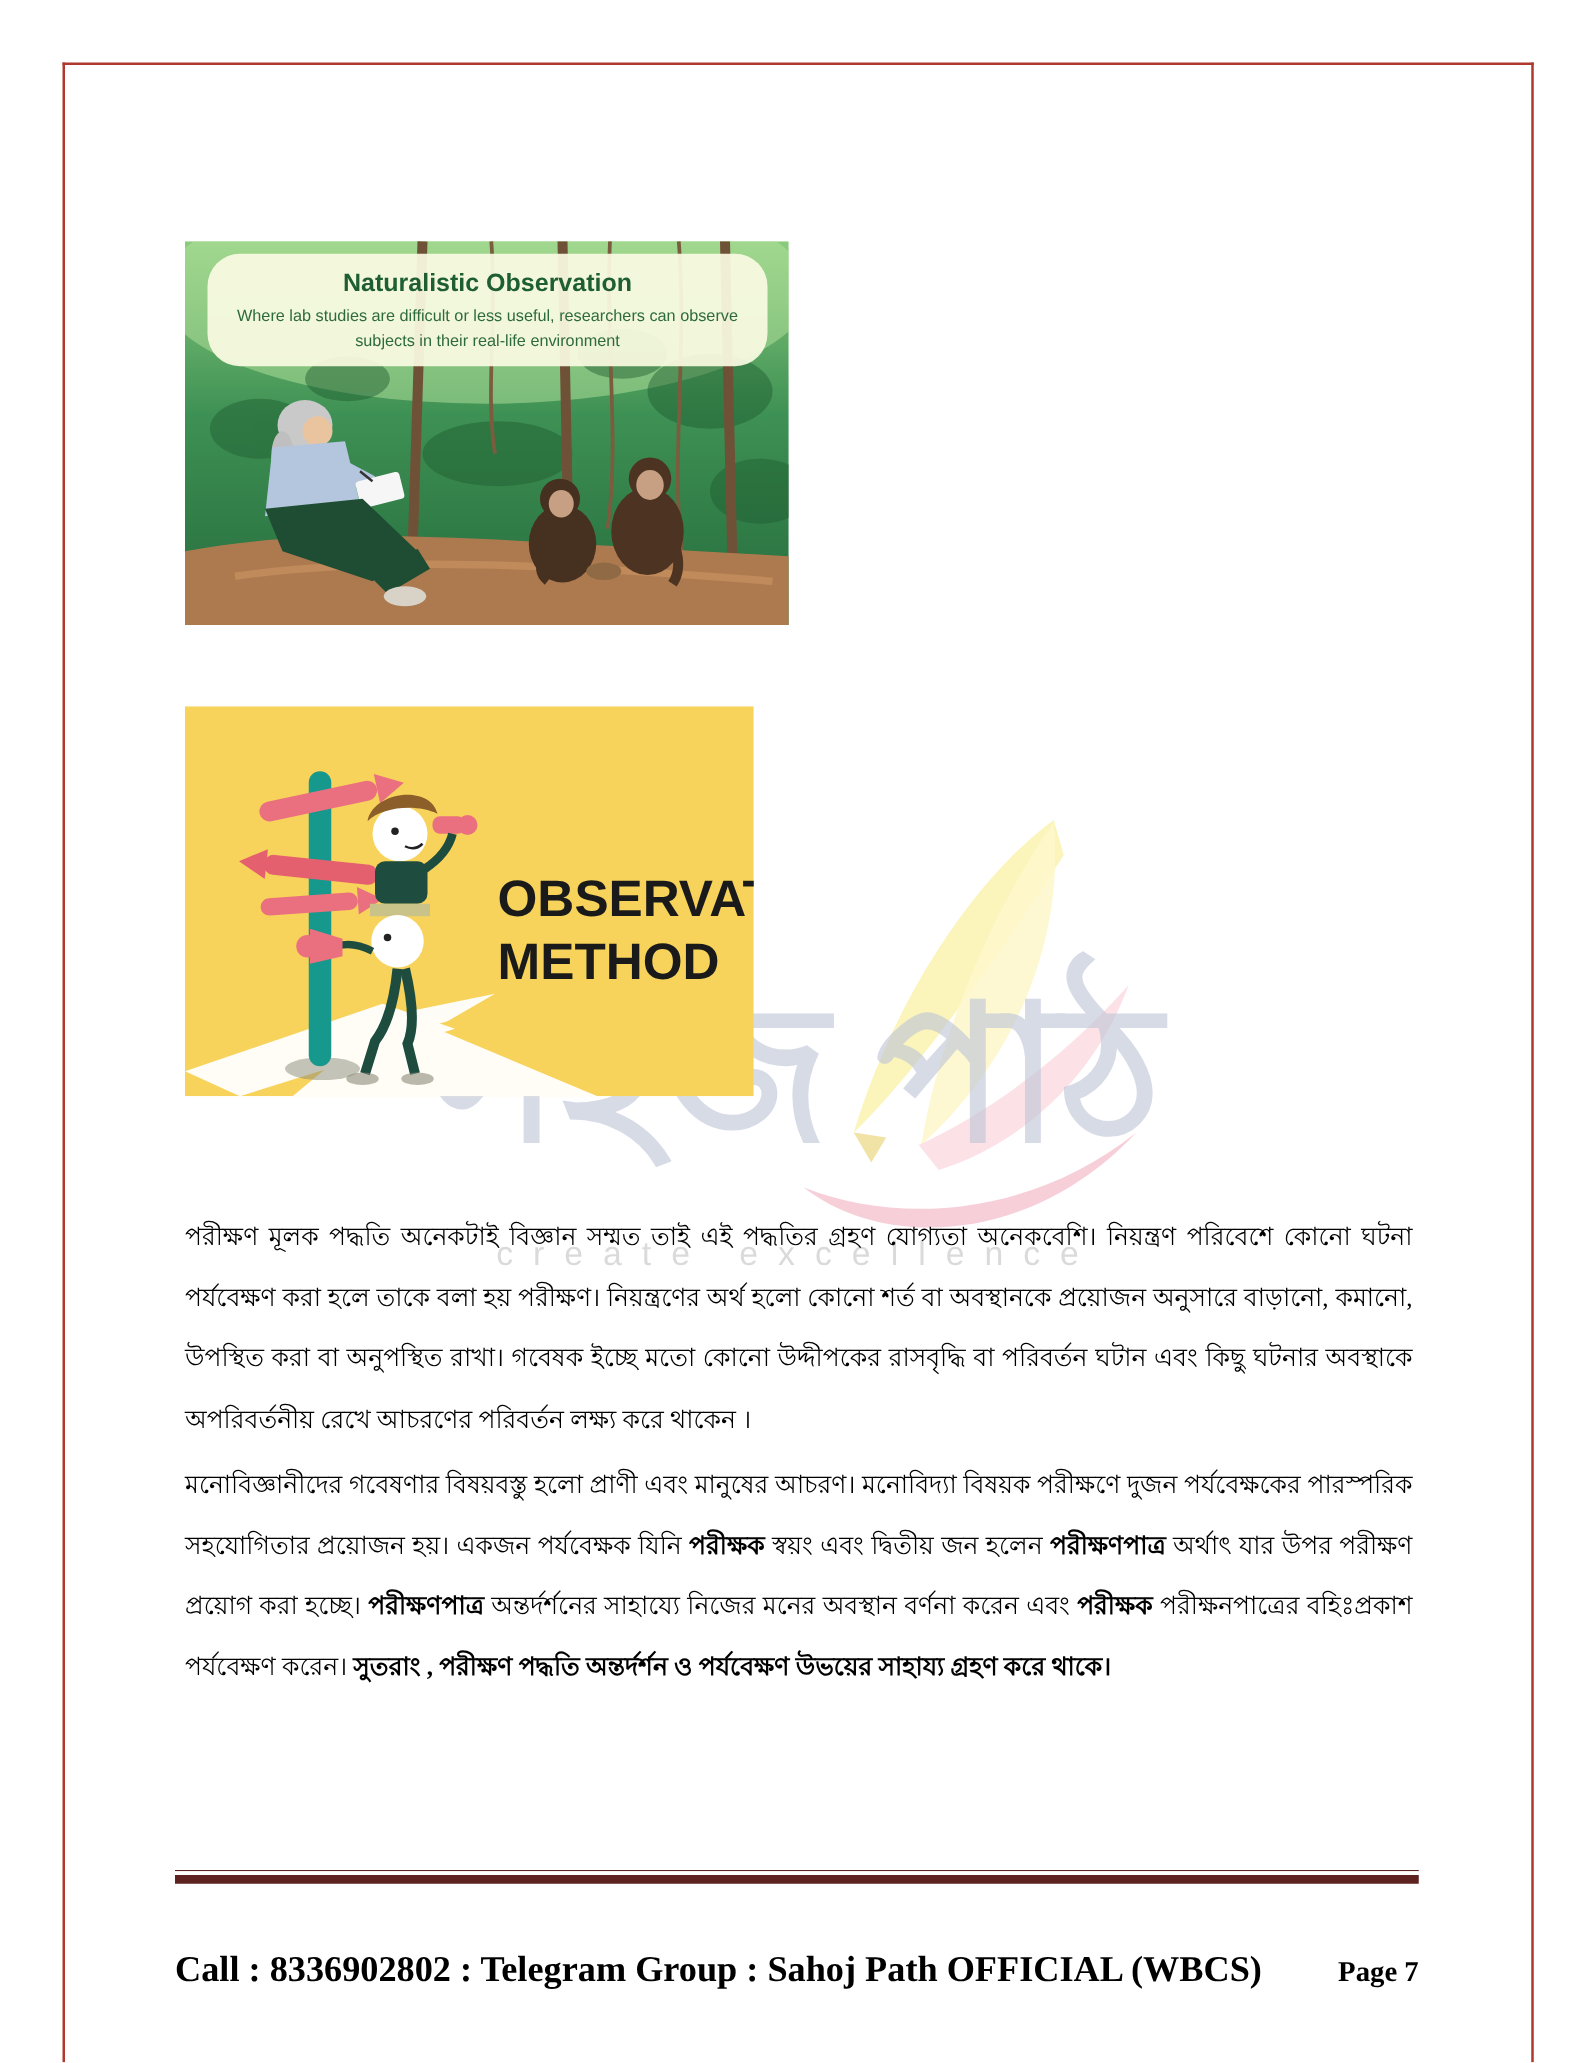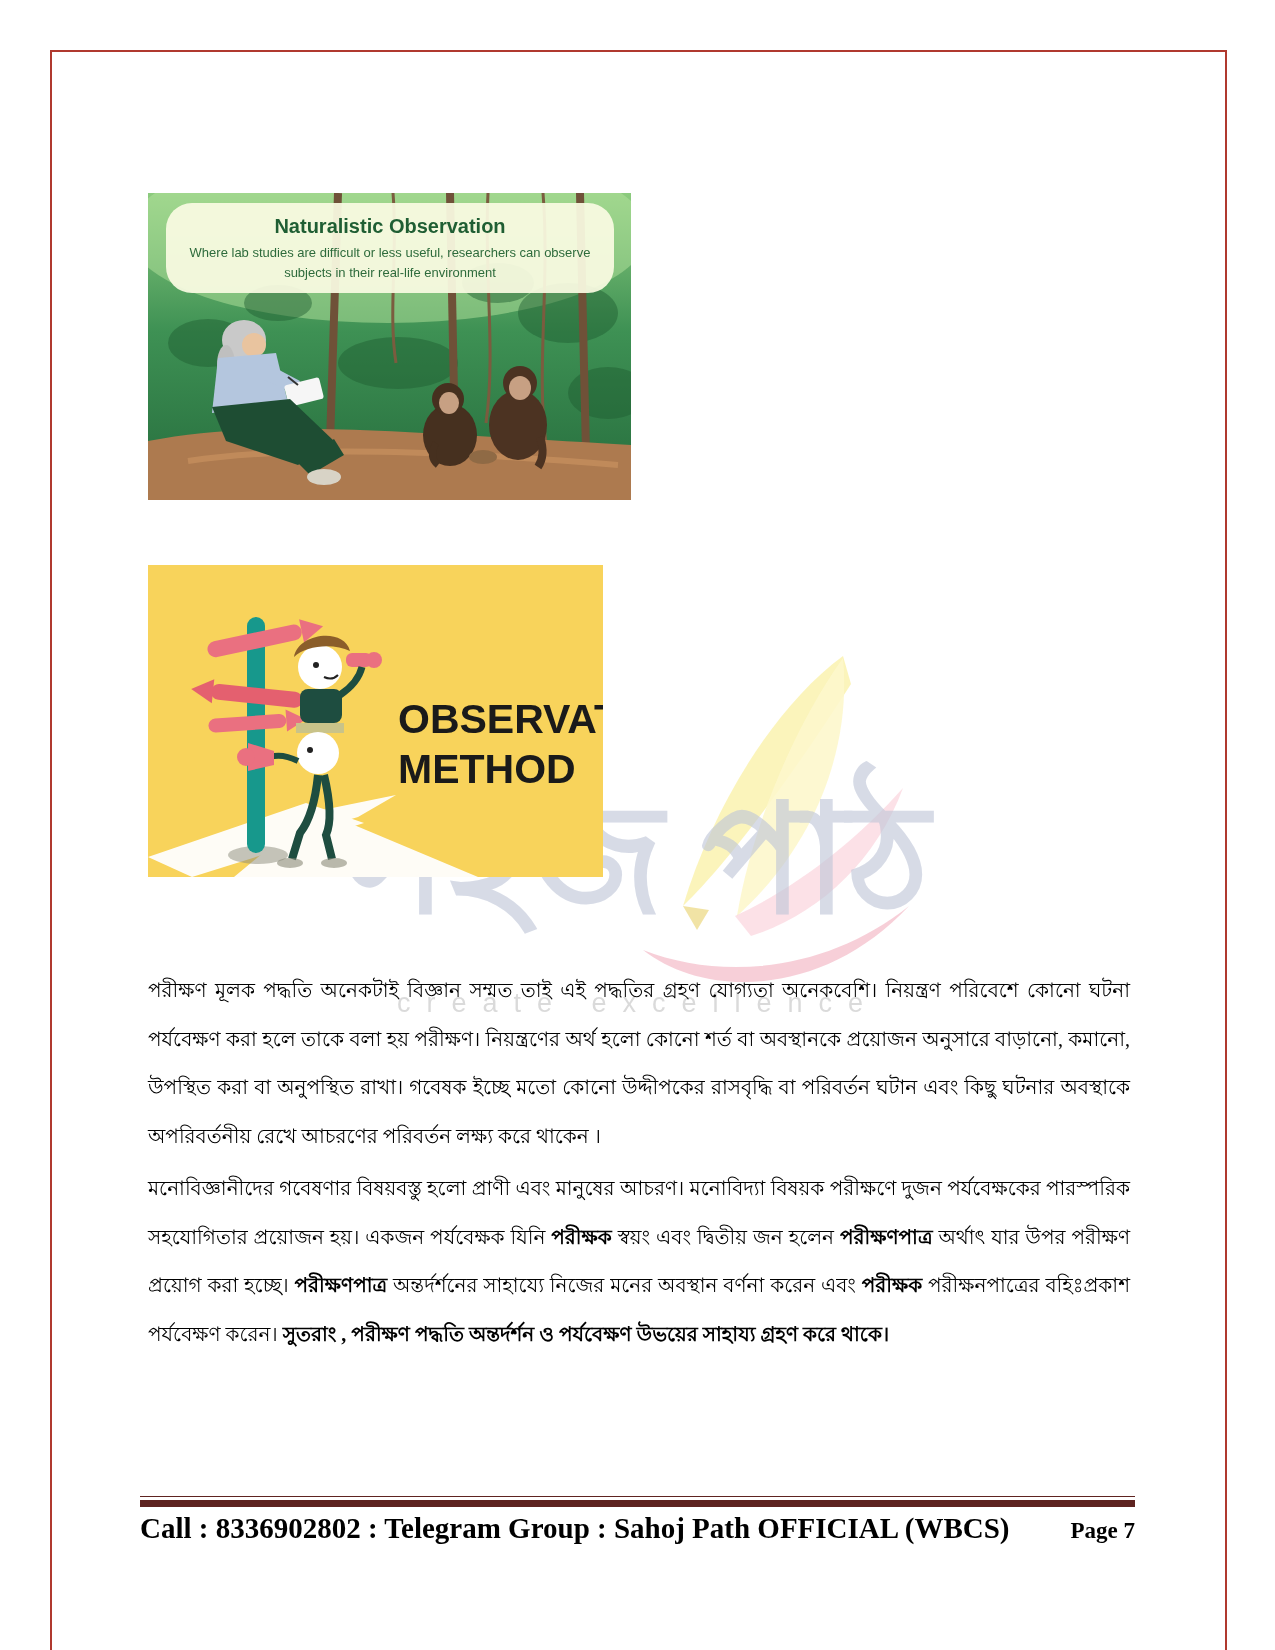--- a/index.html
+++ b/index.html
@@ -23,21 +23,21 @@
   .heading .u{text-decoration:underline;text-decoration-thickness:2px;text-underline-offset:5px;}
   .h-en{font-size:26px;font-family:"Liberation Serif",serif;}
   .bodytext{top:966px;font-size:20px;line-height:48.5px;color:#000;text-align:justify;}
   .bodytext p{margin:0 0 4px 0;}
   .footer-rule{position:absolute;left:140px;top:1496px;width:995px;z-index:2;}
   .fr1{height:1px;background:#5E2320;}
   .fr2{height:3px;background:#ffffff;}
   .fr3{height:7px;background:#5E2320;}
   .footer-row{position:absolute;left:140px;top:1512px;width:995px;z-index:2;
               display:flex;justify-content:space-between;align-items:baseline;}
-  .footer-call{font-size:29px;font-weight:700;color:#000;}
+  .footer-call{font-size:29px;font-weight:700;color:#000;margin-top:48px;}
   .footer-page{font-size:23px;font-weight:700;color:#000;}
   svg text{font-family:"Liberation Sans",sans-serif;}
 </style>
 </head>
 <body>
 
 <div class="page">
 
   <div class="frame"></div>
 

